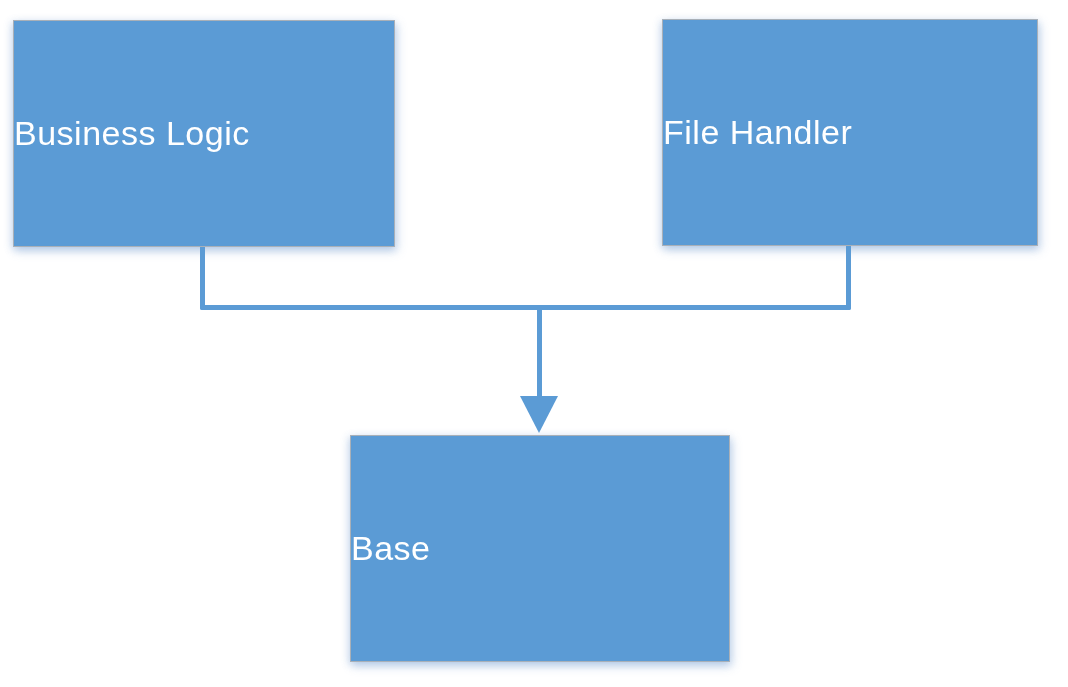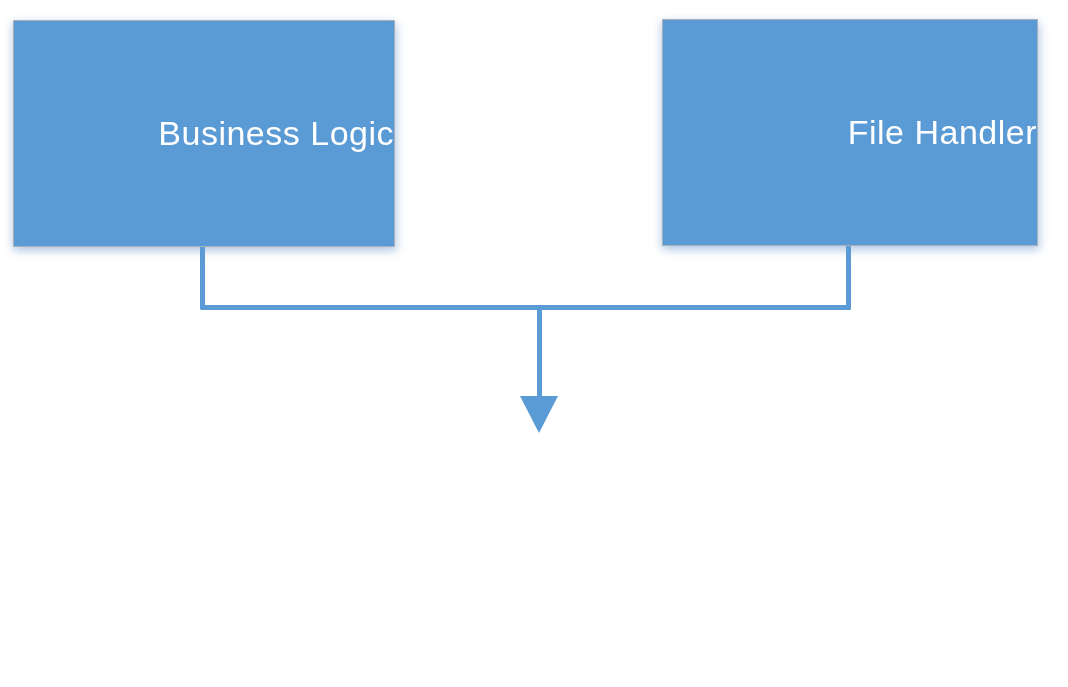--- a/index.html
+++ b/index.html
@@ -16,21 +16,21 @@
     overflow: hidden;
   }
   .node {
     position: absolute;
     background: var(--node-fill, #5b9bd5);
     border: 1px solid var(--node-border, #a9b0b8);
     box-shadow: 2px 4px 9px rgba(120, 160, 210, 0.45),
                 -2px 2px 7px rgba(120, 160, 210, 0.25);
     display: flex;
     align-items: center;
-    justify-content: flex-end;
+    justify-content: flex-start;
     box-sizing: border-box;
   }
   .node-label {
     color: var(--node-text, #ffffff);
     font-size: 34px;
     font-weight: 400;
     letter-spacing: 0.5px;
     white-space: nowrap;
     user-select: none;
   }
@@ -64,20 +64,23 @@
 <div class="canvas">
 
   <div class="node" id="node-business-logic">
     <span class="node-label">Business Logic</span>
   </div>
 
   <div class="node" id="node-file-handler">
     <span class="node-label">File Handler</span>
   </div>
 
+  <div class="node" id="node-base">
+    <span class="node-label">Base</span>
+  </div>
 
   <div class="connector" id="conn-left-drop"></div>
   <div class="connector" id="conn-right-drop"></div>
   <div class="connector" id="conn-horizontal"></div>
   <div class="connector" id="conn-base-stem"></div>
   <div class="arrowhead"></div>
 
 </div>
 
 </body></html>

